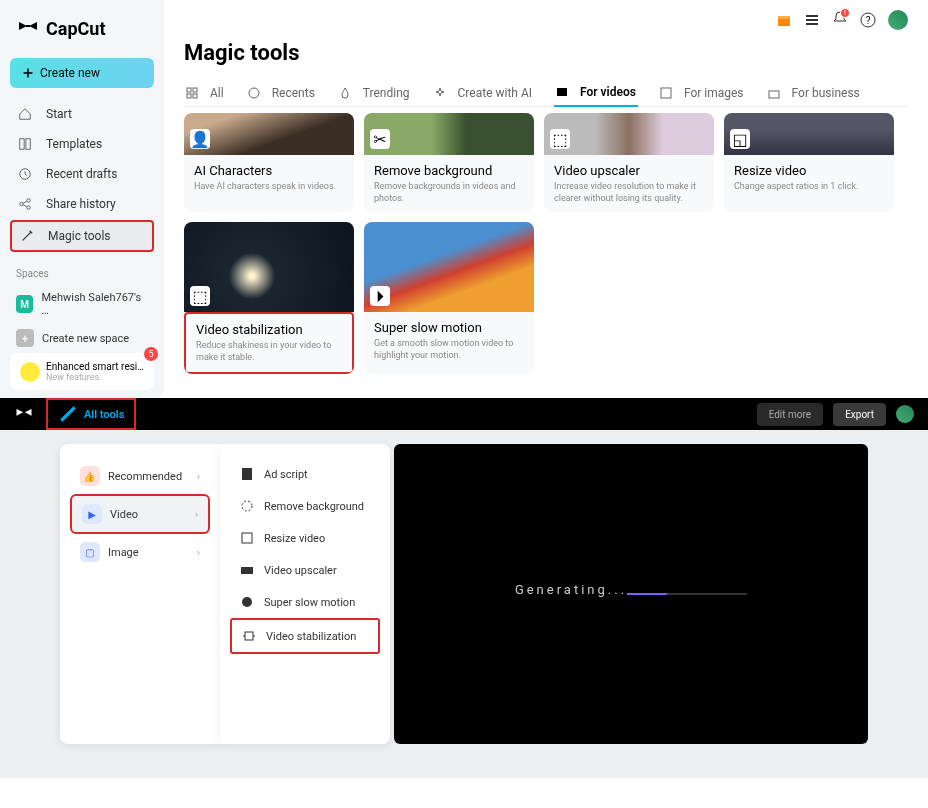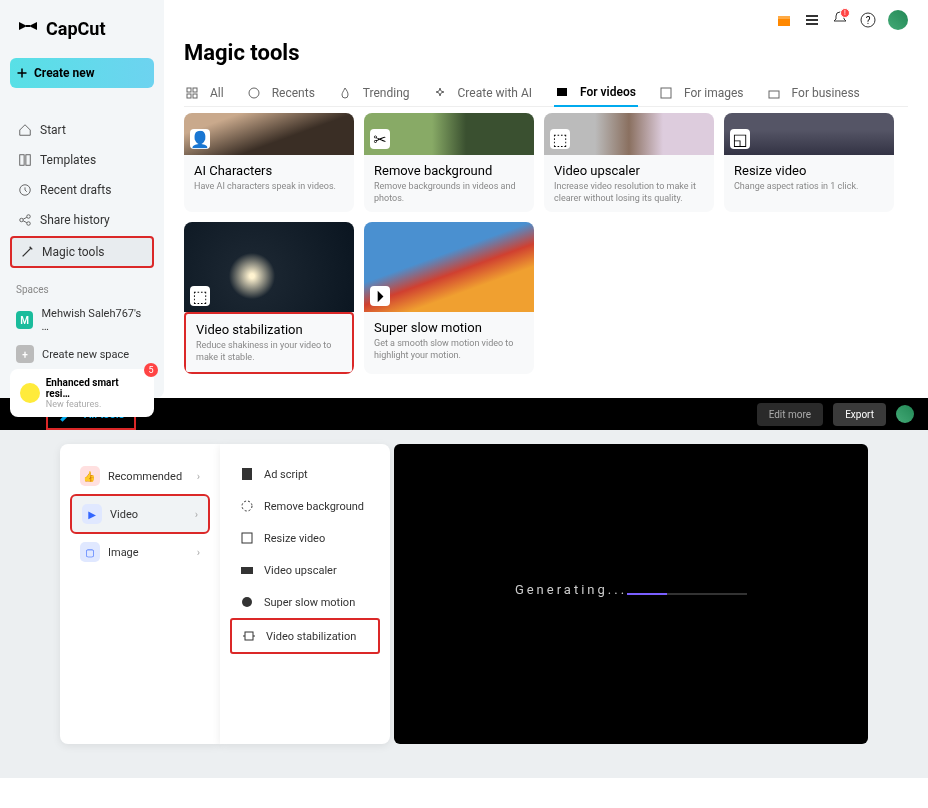--- a/index.html
+++ b/index.html
@@ -1,22 +1,22 @@
 <!DOCTYPE html>
 <html><head>
 <meta charset="utf-8">
 <style>
 *{margin:0;padding:0;box-sizing:border-box;font-family:-apple-system,BlinkMacSystemFont,"Segoe UI",Roboto,sans-serif}
 body{width:928px;background:#fff}
 .top-section{display:flex;height:398px;background:#fff}
 .sidebar{width:164px;background:#f3f6f8;padding:12px 10px;display:flex;flex-direction:column;border-radius:0 0 8px 0}
 .logo{display:flex;align-items:center;gap:6px;font-weight:700;font-size:18px;margin-bottom:14px;padding:4px 6px}
 .logo svg{width:24px;height:24px}
-.create-btn{background:linear-gradient(90deg,#58e0e6,#6dd3f0);border:none;border-radius:6px;padding:8px 6px;font-size:12px;font-weight:700;display:flex;align-items:center;gap:6px;cursor:pointer;margin-bottom:28px}
-.nav-item{display:flex;align-items:center;gap:8px;padding:7px 8px;font-size:12px;color:#333;cursor:pointer;border-radius:6px;margin-bottom:2px}
+.create-btn{background:linear-gradient(90deg,#58e0e6,#6dd3f0);border:none;border-radius:6px;padding:8px 12px;font-size:12px;font-weight:400;display:flex;align-items:center;gap:6px;cursor:pointer;margin-bottom:12px}
+.nav-item{display:flex;align-items:center;gap:14px;padding:7px 8px;font-size:12px;color:#333;cursor:pointer;border-radius:6px;margin-bottom:2px}
 .nav-item.active{background:#e8ecef}
 .nav-item svg{width:14px;height:14px;flex-shrink:0}
 .highlight{border:2px solid #db2828;border-radius:4px}
 .spaces-label{font-size:10px;color:#888;margin:14px 0 6px 6px}
 .space-item{display:flex;align-items:center;gap:8px;padding:6px;font-size:11px;color:#333;cursor:pointer}
 .space-badge{width:18px;height:18px;background:#1abc9c;color:#fff;border-radius:4px;display:flex;align-items:center;justify-content:center;font-size:10px;font-weight:600}
 .space-badge.gray{background:#bbb}
 .feature-card{background:#fff;border-radius:8px;padding:8px 10px;margin-top:auto;position:relative;display:flex;align-items:center;gap:6px;font-size:10px}
 .feature-icon{width:20px;height:20px;background:#ffeb3b;border-radius:50%}
 .badge-num{position:absolute;top:-6px;right:-4px;background:#f44;color:#fff;width:14px;height:14px;border-radius:50%;font-size:9px;display:flex;align-items:center;justify-content:center}
@@ -130,21 +130,21 @@
         <span>Mehwish Saleh767's …</span>
       </div>
     <div class="space-item">
         <div class="space-badge gray">+</div>
         <span>Create new space</span>
       </div>
     <div class="feature-card">
       <div class="badge-num">5</div>
       <div class="feature-icon"></div>
       <div>
-        <div style="font-weight:700">Enhanced smart resi…</div>
+        <div style="font-weight:400">Enhanced smart resi…</div>
         <div style="color:#aaa;font-size:9px">New features.</div>
       </div>
     </div>
   </aside>
 
   <main class="main">
     <div class="topbar">
       <svg viewBox="0 0 16 16" style="color:#f80">
           <rect x="2" y="6" width="12" height="8" fill="#f80"></rect>
           <rect x="2" y="4" width="12" height="3" fill="#fa4"></rect>

